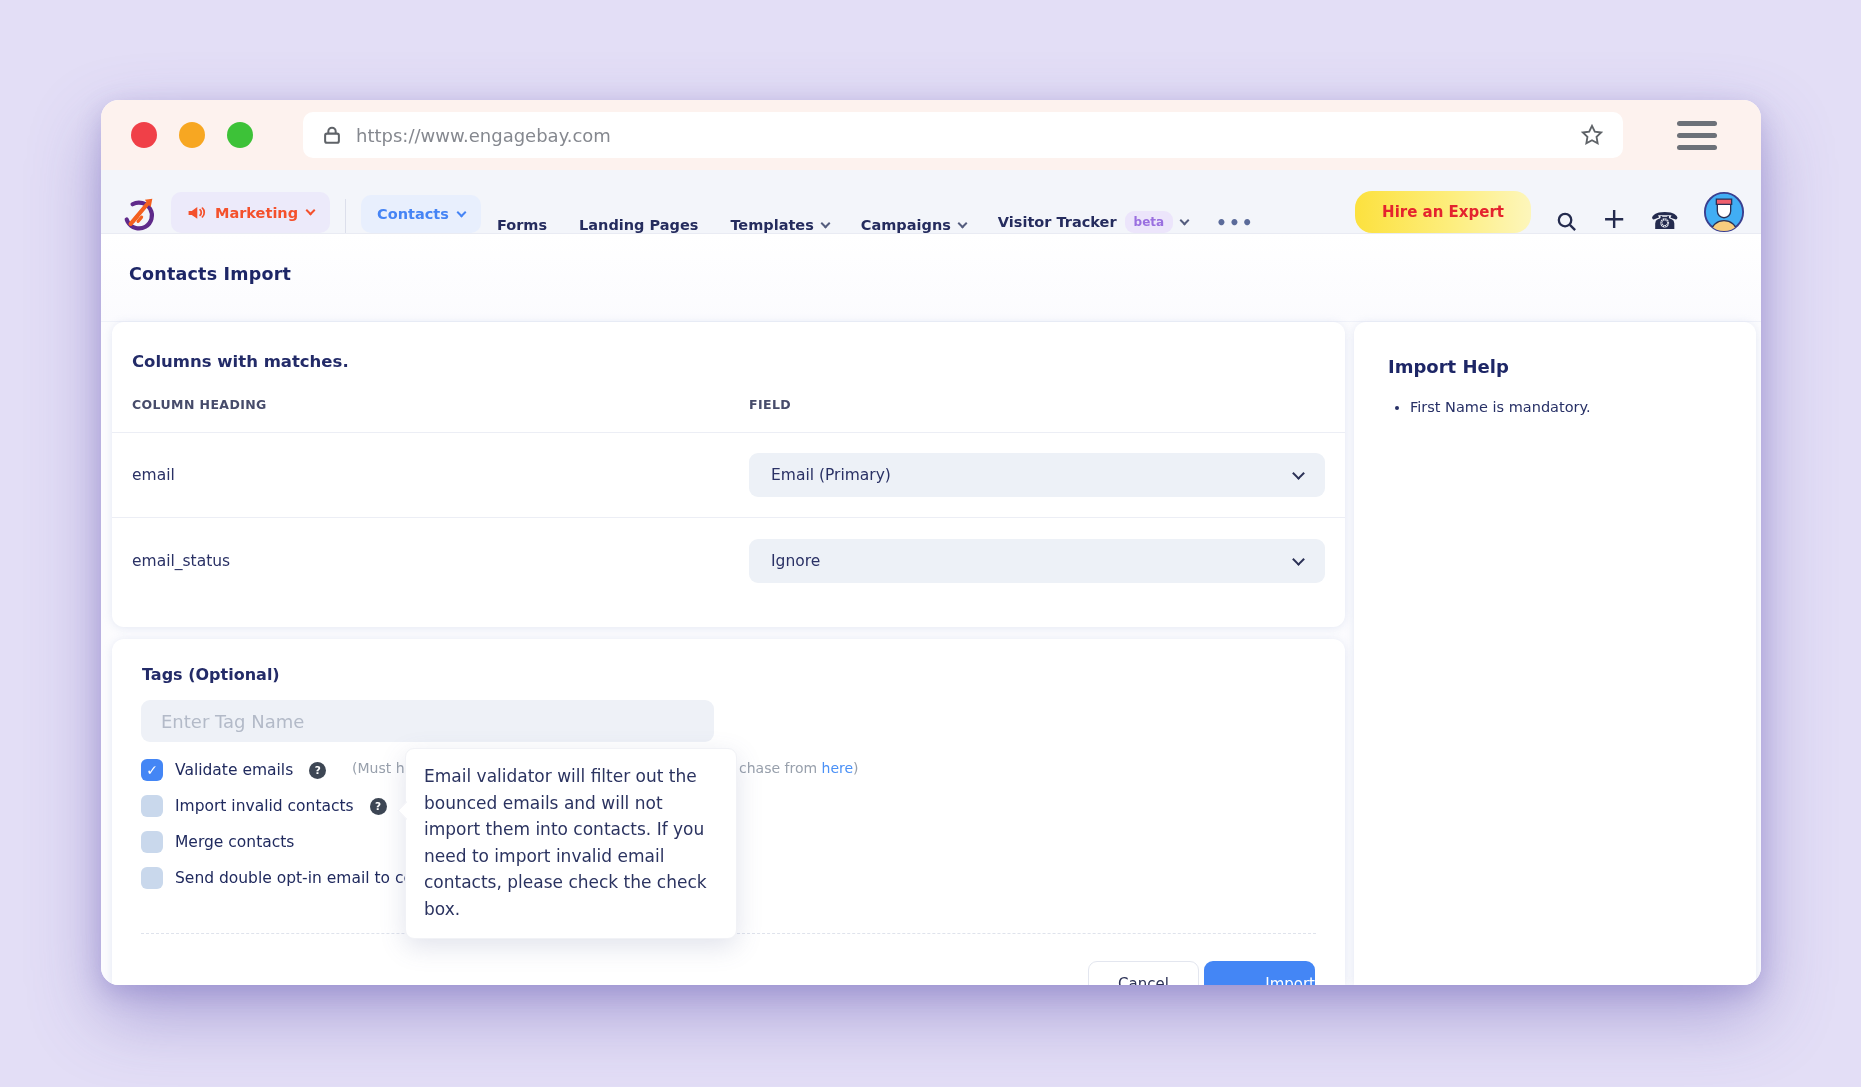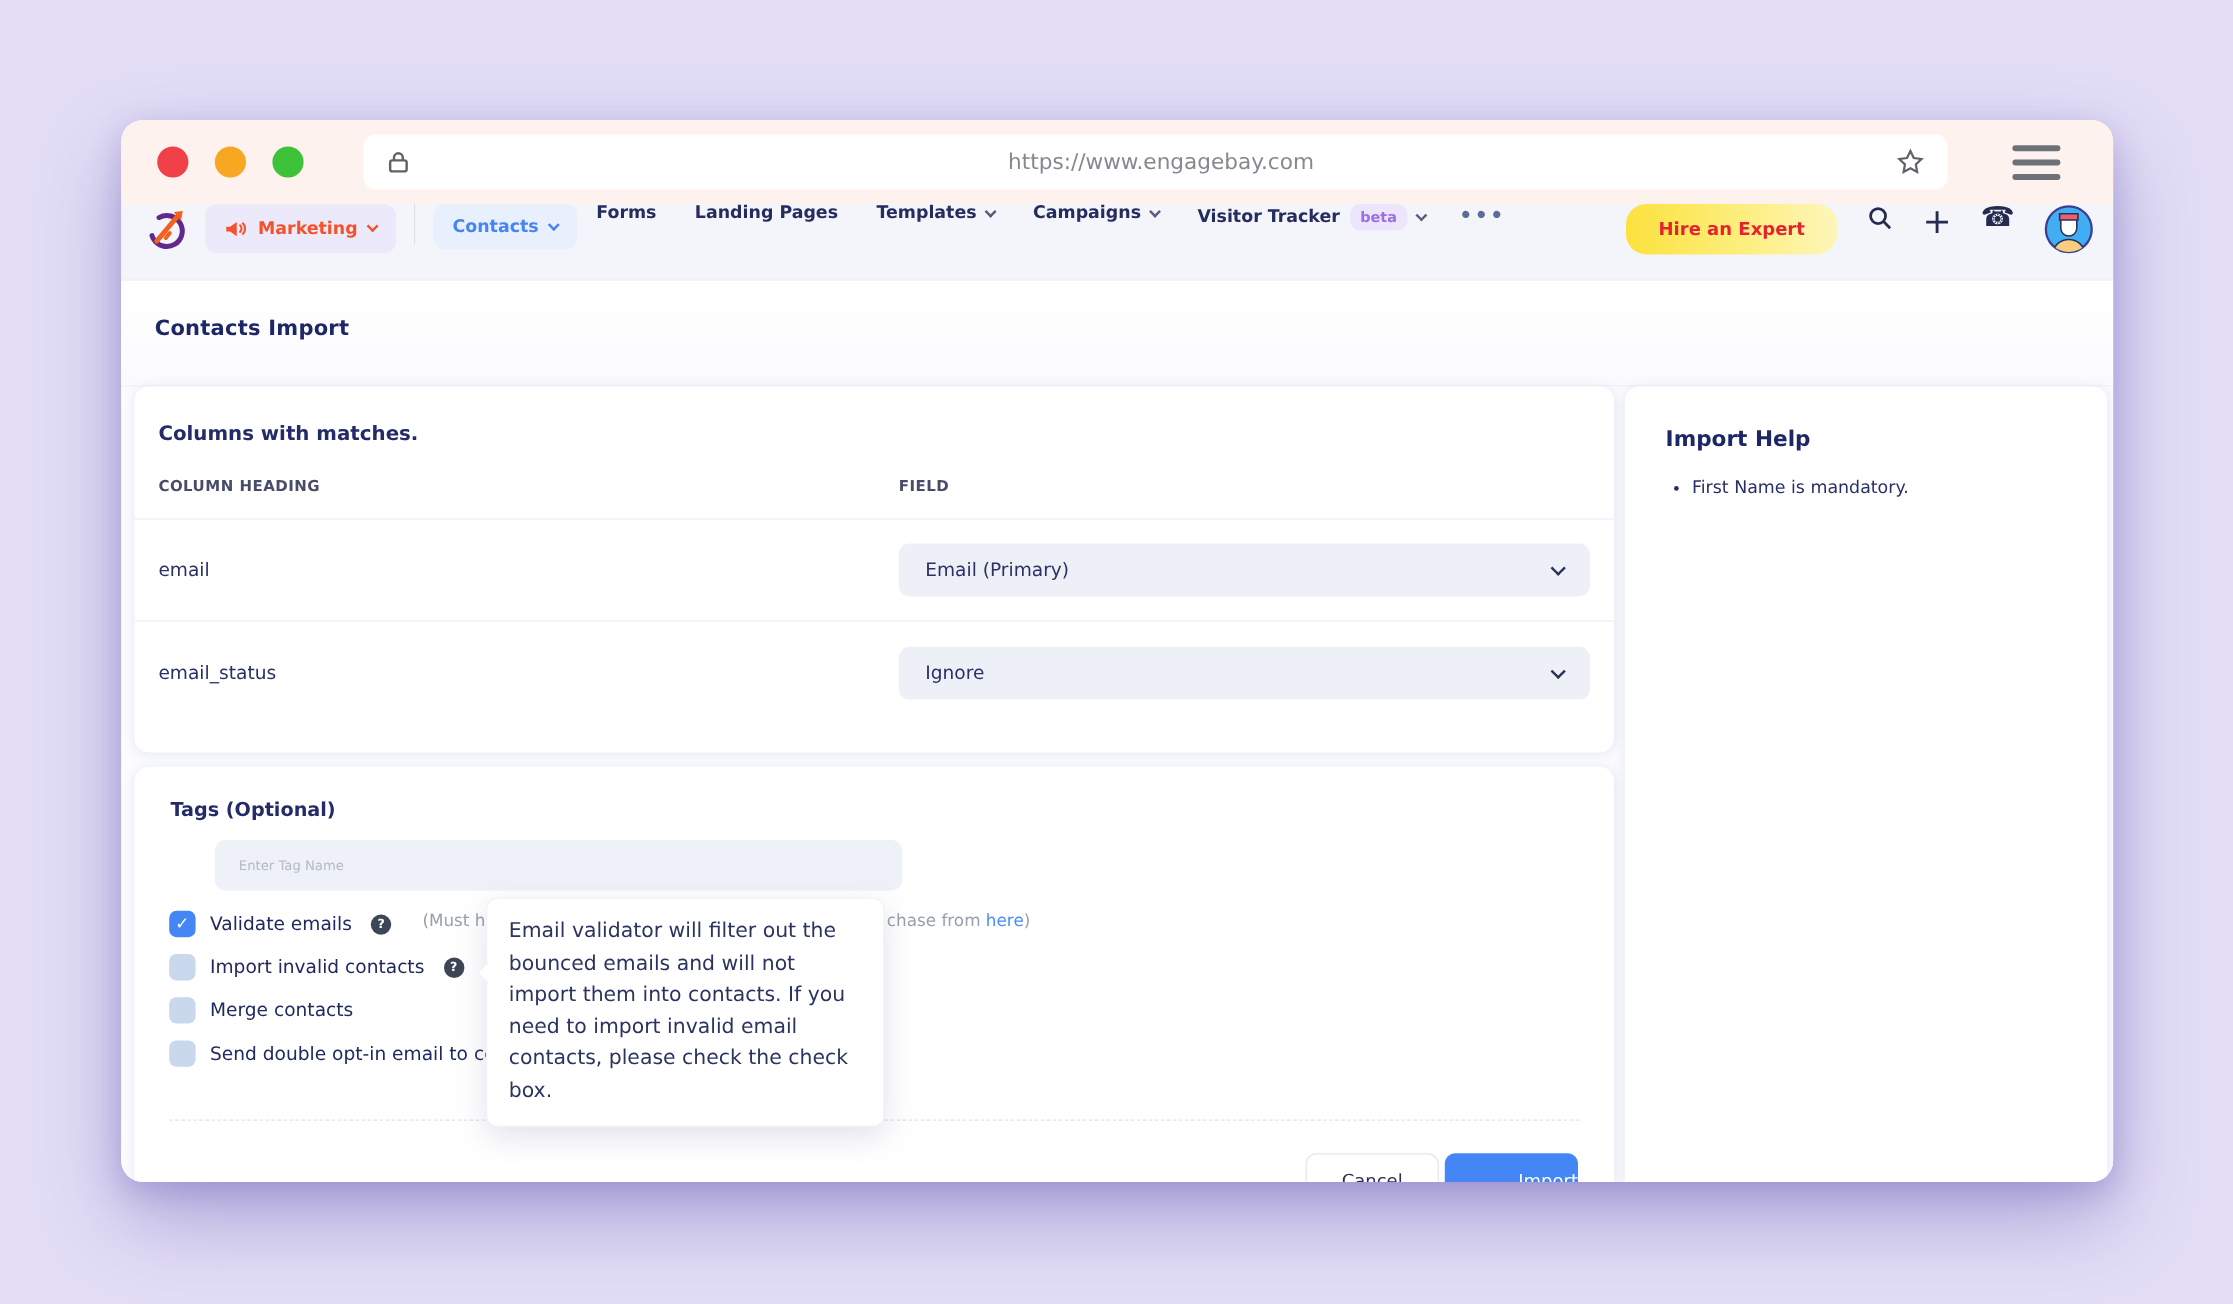--- a/index.html
+++ b/index.html
@@ -10,33 +10,33 @@
     overflow:hidden;
     position:relative;
     color:#232b63;
   }
   .window {
     position:absolute; left:101px; top:100px; width:1660px; height:885px;
     border-radius:18px; background:#fcfcfe; overflow:hidden;
     box-shadow:0 30px 70px rgba(104,92,180,0.45), 0 8px 24px rgba(104,92,180,0.28);
   }
   
-  .chrome { height:70px; background:#fdf2ee; display:flex; align-items:center; padding:0 0 0 30px;text-align:center; }
+  .chrome { height:70px; background:#fdf2ee; display:flex; align-items:center; padding:0 0 0 30px; }
   .lights { display:flex; gap:22px; align-items:center; }
   .light { width:26px; height:26px; border-radius:50%; }
   .light.red{ background:#f04048; } .light.orange{ background:#f7a722; } .light.green{ background:#3dc238; }
   .urlbar {
     flex:1; height:46px; margin-left:50px; background:#fff; border-radius:10px;
     display:flex; align-items:center; padding:0 18px;
   }
   .url-text { color:#85888f; font-size:18px; margin-left:13px; flex:1; }
   .hamburger { width:40px; margin:0 44px 0 54px; display:flex; flex-direction:column; gap:7px; cursor:pointer; }
   .hamburger span { display:block; height:5px; border-radius:3px; background:#6d7178; }
   
-  .nav { height:64px; background:#f3f5fa; display:flex; align-items:flex-start; padding:0 16px 0 14px; border-bottom:1px solid #e9ebf3; }
+  .nav { height:64px; background:#f3f5fa; display:flex; align-items:flex-end; padding:0 16px 0 14px; border-bottom:1px solid #e9ebf3; }
   .logo-wrap { width:48px; display:flex; align-items:center; justify-content:center; }
   .pill { display:flex; align-items:center; gap:9px; border-radius:10px; padding:11px 16px; font-size:14.5px; font-weight:700; cursor:pointer; }
   .pill.marketing { background:#eceafa; color:#f4512c; margin-left:8px; }
   .pill.contacts  { background:#e8effd; color:#4584f5; }
   .nav-divider { width:1px; height:34px; background:#dcdfeb; margin:0 15px; }
   .nav-link { margin:0 16px; color:#252c5e; font-weight:700; font-size:14.5px; display:flex; align-items:center; gap:8px; cursor:pointer; white-space:nowrap; }
   .chev { display:inline-block; width:7px; height:7px; border-right:2px solid currentColor; border-bottom:2px solid currentColor; transform:rotate(45deg); margin-top:-4px; }
   .chev.gray { color:#555d7e; }
   .beta-pill { background:#ece5fb; color:#9a6fe0; font-size:12px; font-weight:700; padding:4px 9px; border-radius:9px; }
   .more-dots { color:#5b6b9a; font-size:17px; font-weight:700; letter-spacing:2px; margin:0 12px; cursor:pointer; }
@@ -67,21 +67,21 @@
     width:576px; height:44px; background:#edf1f7; border-radius:9px; display:flex; align-items:center;
     padding:0 22px; cursor:pointer;
   }
   .select-value { flex:1; font-size:15.5px; color:#2a3165; }
   .select .chev { width:9px; height:9px; color:#2b3156; margin-top:-3px; }
   
   .card-tags { left:11px; top:405px; width:1233px; height:346px; border-bottom-left-radius:0; border-bottom-right-radius:0; }
   .tags-title { padding:26px 0 0 30px; font-size:16px; font-weight:600; color:#232b68; }
   .tag-input {
     position:absolute; left:29px; top:61px; width:573px; height:42px; background:#eef1f7; border:none; border-radius:9px;
-    padding:0 20px; font-size:11px; color:#c2410c; font-family:inherit; outline:none;margin-left:38px;
+    padding:0 20px; font-size:18px; color:#c2410c; font-family:inherit; outline:none;
   }
   .tag-input::placeholder { color:#b3bac8; }
   .cb-list { position:absolute; left:29px; top:113px; }
   .cb-row { display:flex; align-items:center; height:36px; gap:12px; }
   .cb { width:22px; height:22px; border-radius:6px; background:#c9d8ec; display:flex; align-items:center; justify-content:center; cursor:pointer; flex:none; }
   .cb.checked { background:#4486f5; }
   .cb .tick { color:#fff; font-size:14px; font-weight:700; line-height:1; }
   .cb-label { font-size:15.5px; font-weight:500; color:#202a5e; white-space:nowrap; }
   .help-badge { width:17px; height:17px; border-radius:50%; background:#3d4654; color:#fff; font-size:10.5px; font-weight:700; display:inline-flex; align-items:center; justify-content:center; margin-left:4px; cursor:pointer; }
   .note-frag { position:absolute; top:121px; font-size:14px; color:#98a0ac; white-space:nowrap; }

